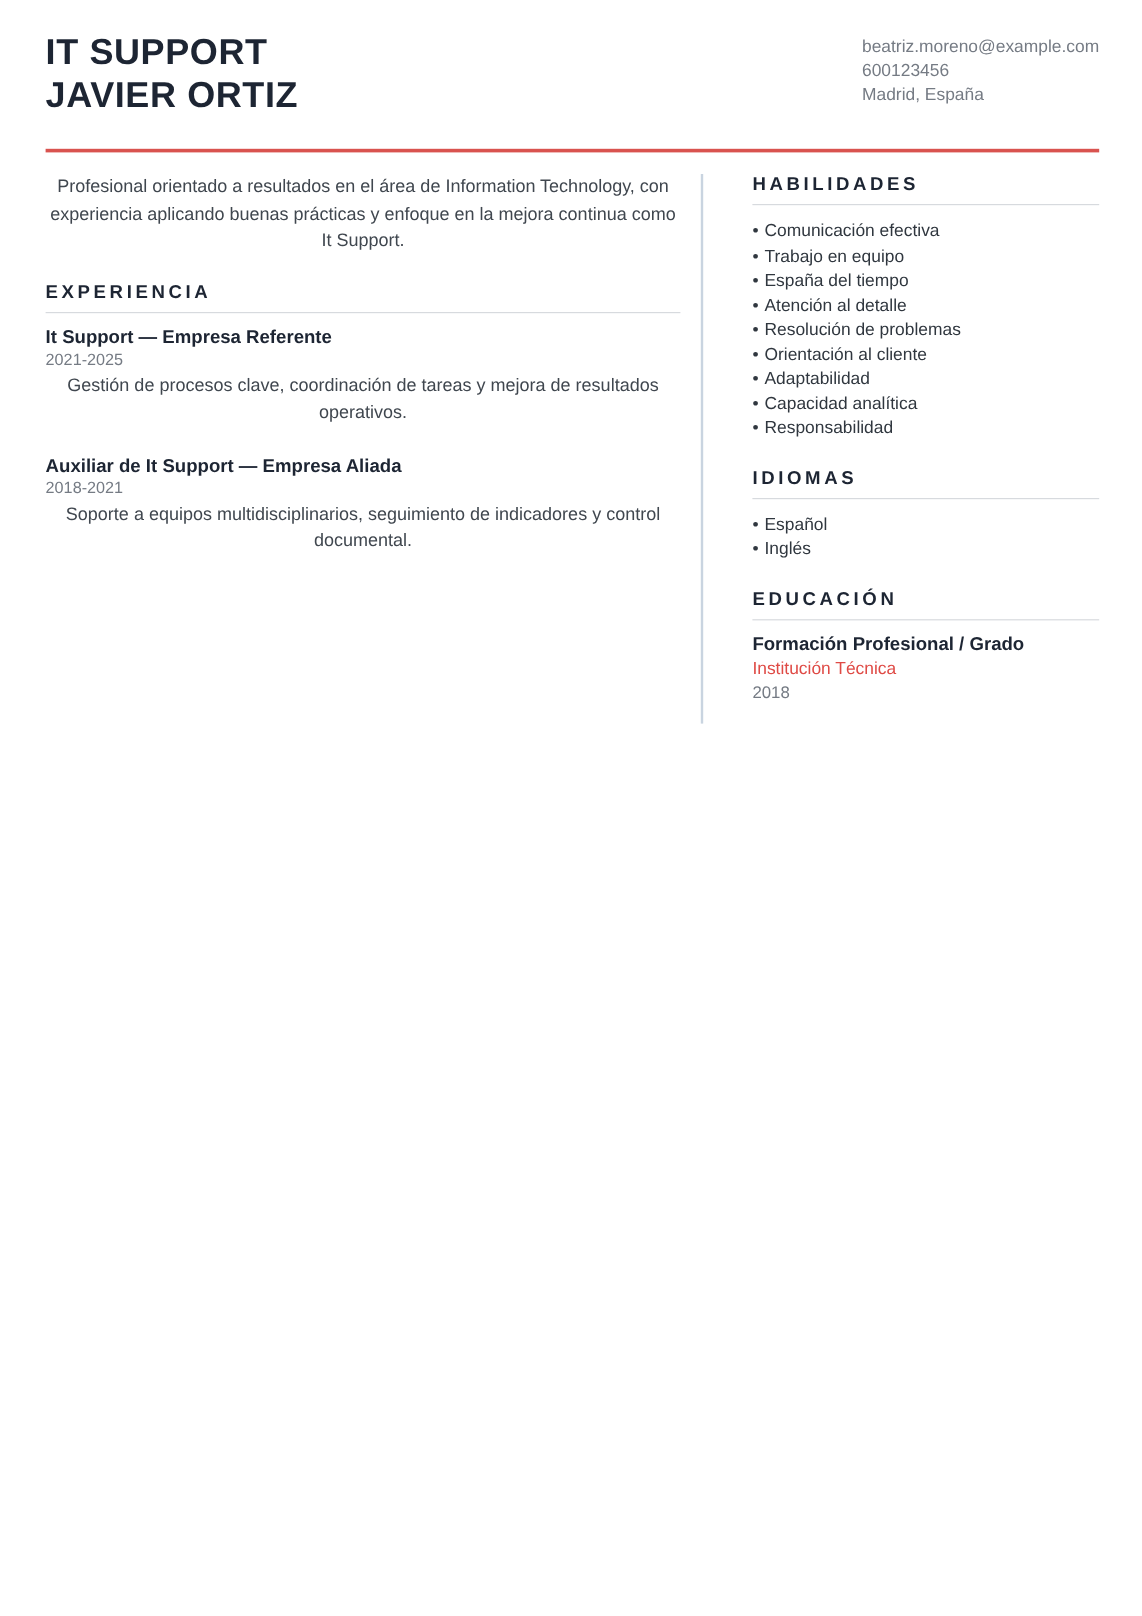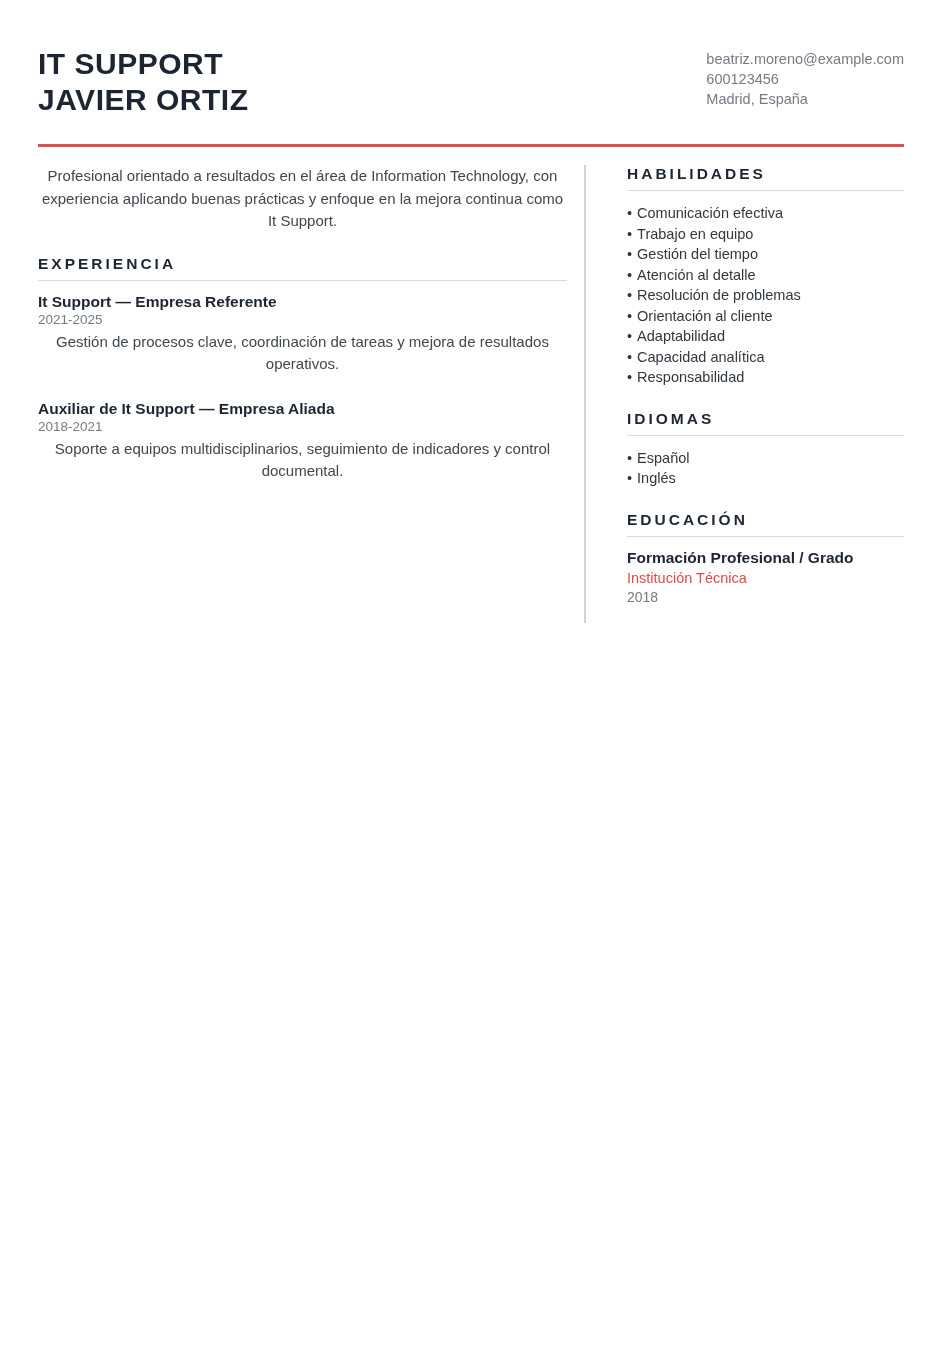--- a/index.html
+++ b/index.html
@@ -14,21 +14,21 @@
   * { box-sizing: border-box; }
   html, body { margin: 0; padding: 0; }
   body {
     width: 952px;
     height: 1347px;
     background: #ffffff;
     font-family: "Liberation Sans", sans-serif;
     color: var(--body-text);
     overflow: hidden;
   }
-  .page { padding: 26px 48px 0 38px; margin-top: 20px; }
+  .page { padding: 26px 36px 0 38px; }
 
   
   .header { display: flex; justify-content: space-between; align-items: flex-start; }
   .name-title {
     font-size: 30px;
     font-weight: bold;
     color: var(--heading-dark);
     line-height: 36px;
     letter-spacing: 0.5px;
     margin: 0;
@@ -170,21 +170,21 @@
 
     <div class="col-divider"></div>
 
     <div class="col-right">
 
       <div class="section">
         <h2 class="section-heading">HABILIDADES</h2>
         <ul class="plain-list">
           <li><span class="bullet">•</span><span>Comunicación efectiva</span></li>
           <li><span class="bullet">•</span><span>Trabajo en equipo</span></li>
-          <li><span class="bullet">•</span><span>Gestión del tiempo</span></li>
+          <li><span class="bullet">•</span><span>España del tiempo</span></li>
           <li><span class="bullet">•</span><span>Atención al detalle</span></li>
           <li><span class="bullet">•</span><span>Resolución de problemas</span></li>
           <li><span class="bullet">•</span><span>Orientación al cliente</span></li>
           <li><span class="bullet">•</span><span>Adaptabilidad</span></li>
           <li><span class="bullet">•</span><span>Capacidad analítica</span></li>
           <li><span class="bullet">•</span><span>Responsabilidad</span></li>
         </ul>
       </div>
 
       <div class="section">

